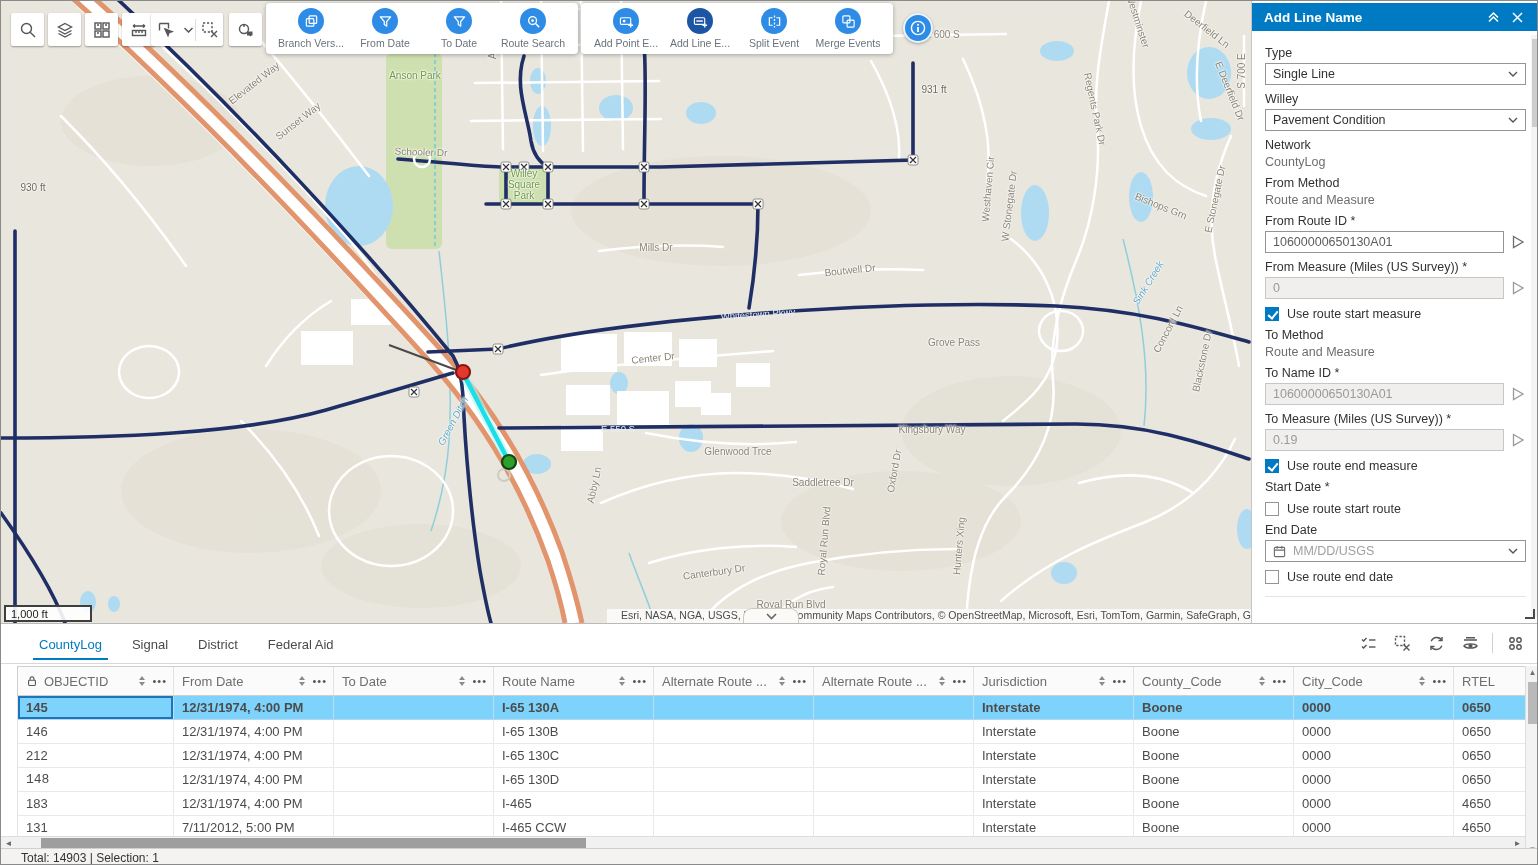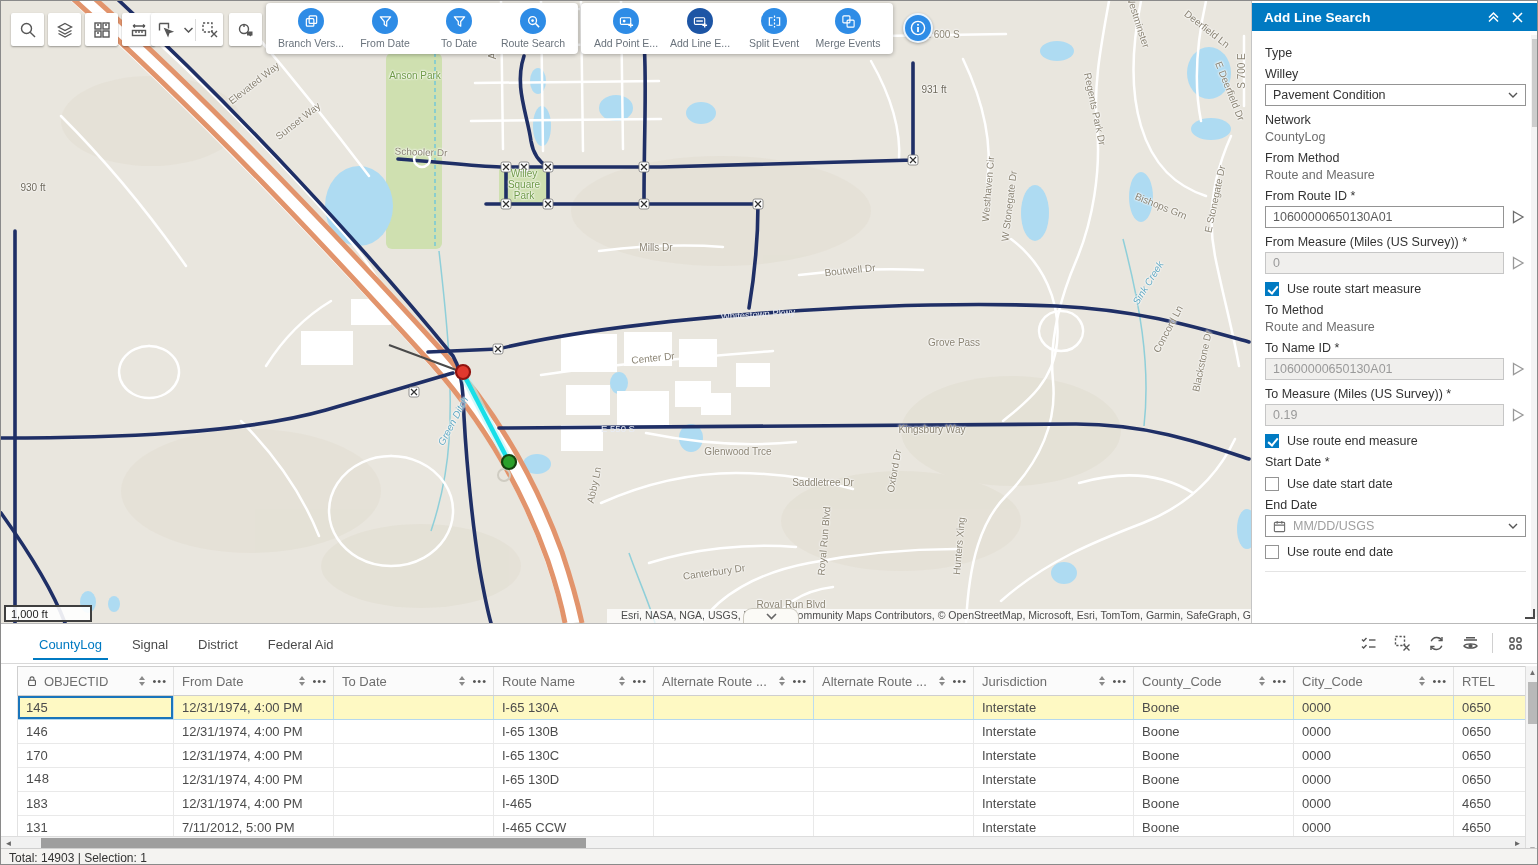--- a/index.html
+++ b/index.html
@@ -76,32 +76,32 @@
   #thead{position:absolute;left:16px;top:42px;height:30px;display:flex;border:1px solid #cfcfcf;border-right:none;background:#fbfbfb;}
   .th{display:flex;align-items:center;padding:0 6px 0 8px;font-size:13px;color:#6e6e6e;border-right:1px solid #e2e2e2;overflow:hidden;white-space:nowrap;}
   .th .hl{flex:1;overflow:hidden;text-overflow:ellipsis;}
   .sort{display:flex;flex-direction:column;gap:2px;margin:0 7px;flex:0 0 auto;}
   .sort i{display:block;width:0;height:0;border-left:3.5px solid transparent;border-right:3.5px solid transparent;}
   .sort .up{border-bottom:4px solid #8a8a8a;}
   .sort .dn{border-top:4px solid #8a8a8a;}
   .dots{color:#555;font-size:11px;letter-spacing:1px;flex:0 0 auto;cursor:pointer;}
   #tbody{position:absolute;left:16px;top:72px;height:140px;overflow:hidden;border-left:1px solid #e2e2e2;}
   .tr{display:flex;height:24px;border-bottom:1px solid #e9e9e9;background:#fff;}
-  .tr.sel{background:#fef9c3;border-bottom-color:#b5d8ee;}
+  .tr.sel{background:#7dd3fc;border-bottom-color:#b5d8ee;font-weight:bold;}
   .td{display:flex;align-items:center;padding:0 8px;font-size:13px;color:#4c4c4c;border-right:1px solid #e9e9e9;overflow:hidden;white-space:nowrap;}
   .tr.sel .td{border-right-color:#bcdcf0;}
   .td.selcell{box-shadow:inset 0 0 0 2px #1a75bb;}
   #vscroll{position:absolute;right:0;top:42px;width:14px;height:190px;background:#f3f3f3;border-left:1px solid #ddd;}
   #vscroll .vthumb{position:absolute;left:2px;right:2px;top:16px;height:42px;background:#b9b9b9;}
   .varr{position:absolute;left:0;right:0;height:13px;display:flex;align-items:center;justify-content:center;color:#707070;font-size:8px;cursor:pointer;}
   #hscroll{position:absolute;left:0;right:14px;top:212px;height:13px;background:#f1f1f1;border-top:1px solid #ddd;}
   .harr{position:absolute;top:0;width:15px;height:13px;display:flex;align-items:center;justify-content:center;color:#666;font-size:8px;cursor:pointer;}
   #hthumb{position:absolute;left:40px;top:1px;width:545px;height:10px;background:#9e9e9e;cursor:grab;}
   #statusBar{position:absolute;left:0;right:0;bottom:0;height:18px;background:#f4f3f1;border-top:1px solid #cfcfcf;
-    font-size:12px;color:#323232;display:flex;align-items:center;padding-left:8px;}
+    font-size:12px;color:#323232;display:flex;align-items:center;padding-left:20px;}
   .gicon{stroke:#565656;fill:none;stroke-width:1.4;}
 </style>
 </head>
 <body>
 
 <div id="app">
 
   <div id="map">
     <svg id="mapsvg" width="1250" height="622" viewBox="0 0 1250 622">
 
@@ -462,34 +462,40 @@
     <div class="attribution"><span>Esri, NASA, NGA, USGS, FEMA | ... community Maps Contributors, © OpenStreetMap, Microsoft, Esri, TomTom, Garmin, SafeGraph, GeoTechnol...</span></div>
     <div class="collapse-tab">
       <svg width="11" height="7" viewBox="0 0 11 7">
           <path d="M1 1l4.5 4.5L10 1" stroke="#666" stroke-width="1.6" fill="none"></path>
         </svg>
       </div>
   </div>
 
   <div id="panel">
     <div class="phead">
-      <span class="ttl">Add Line Search</span>
+      <span class="ttl">Add Line Name</span>
       <span class="hicon">
         <svg width="13" height="12" viewBox="0 0 13 12">
             <path d="M2 6.5 6.5 2 11 6.5M2 10.5 6.5 6 11 10.5" stroke="#fff" stroke-width="1.5" fill="none"></path>
           </svg>
         </span>
       <span class="hicon">
         <svg width="11" height="11" viewBox="0 0 11 11">
             <path d="M1 1l9 9M10 1l-9 9" stroke="#fff" stroke-width="1.5"></path>
           </svg>
         </span>
     </div>
     <div class="pbody">
       <div class="lbl">Type</div>
+      <div class="selectbox">
+          <span>Single Line</span>
+        <svg width="10" height="6" viewBox="0 0 10 6">
+            <path d="M1 1l4 4 4-4" stroke="#555" stroke-width="1.4" fill="none"></path>
+          </svg>
+        </div>
       <div class="lbl">Willey</div>
       <div class="selectbox">
           <span>Pavement Condition</span>
         <svg width="10" height="6" viewBox="0 0 10 6">
             <path d="M1 1l4 4 4-4" stroke="#555" stroke-width="1.4" fill="none"></path>
           </svg>
         </div>
       <div class="lbl">Network</div>
       <div class="ro">CountyLog</div>
       <div class="lbl">From Method</div>
@@ -528,21 +534,21 @@
             <path d="M3.5 2.5 13 8 3.5 13.5z" fill="none" stroke="#9a9a9a" stroke-width="1.3"></path>
           </svg>
         </div>
       <div class="chk">
         <span class="box checked"></span>
         <span class="cl">Use route end measure</span>
         </div>
       <div class="lbl">Start Date *</div>
       <div class="chk">
         <span class="box"></span>
-        <span class="cl">Use date start date</span>
+        <span class="cl">Use route start route</span>
         </div>
       <div class="lbl">End Date</div>
       <div class="datebox">
         <svg width="13" height="13" viewBox="0 0 14 14">
             <rect x="1.5" y="2.5" width="11" height="10" rx="1" fill="none" stroke="#6e6e6e" stroke-width="1.2"></rect>
             <path d="M1.5 5.5h11M4.5 1v3M9.5 1v3" stroke="#6e6e6e" stroke-width="1.2" fill="none"></path>
           </svg>
         <span class="placeholder">MM/DD/USGS</span>
         <svg width="10" height="6" viewBox="0 0 10 6">
             <path d="M1 1l4 4 4-4" stroke="#555" stroke-width="1.4" fill="none"></path>
@@ -709,21 +715,21 @@
           <div class="td" style="width: 160px;"></div>
           <div class="td" style="width: 160px;">I-65 130B</div>
           <div class="td" style="width: 160px;"></div>
           <div class="td" style="width: 160px;"></div>
           <div class="td" style="width: 160px;">Interstate</div>
           <div class="td" style="width: 160px;">Boone</div>
           <div class="td" style="width: 160px;">0000</div>
           <div class="td" style="width: 72px;">0650</div>
         </div>
         <div class="tr">
-          <div class="td" style="width: 156px;">170</div>
+          <div class="td" style="width: 156px;">212</div>
           <div class="td" style="width: 160px;">12/31/1974, 4:00 PM</div>
           <div class="td" style="width: 160px;"></div>
           <div class="td" style="width: 160px;">I-65 130C</div>
           <div class="td" style="width: 160px;"></div>
           <div class="td" style="width: 160px;"></div>
           <div class="td" style="width: 160px;">Interstate</div>
           <div class="td" style="width: 160px;">Boone</div>
           <div class="td" style="width: 160px;">0000</div>
           <div class="td" style="width: 72px;">0650</div>
         </div>

